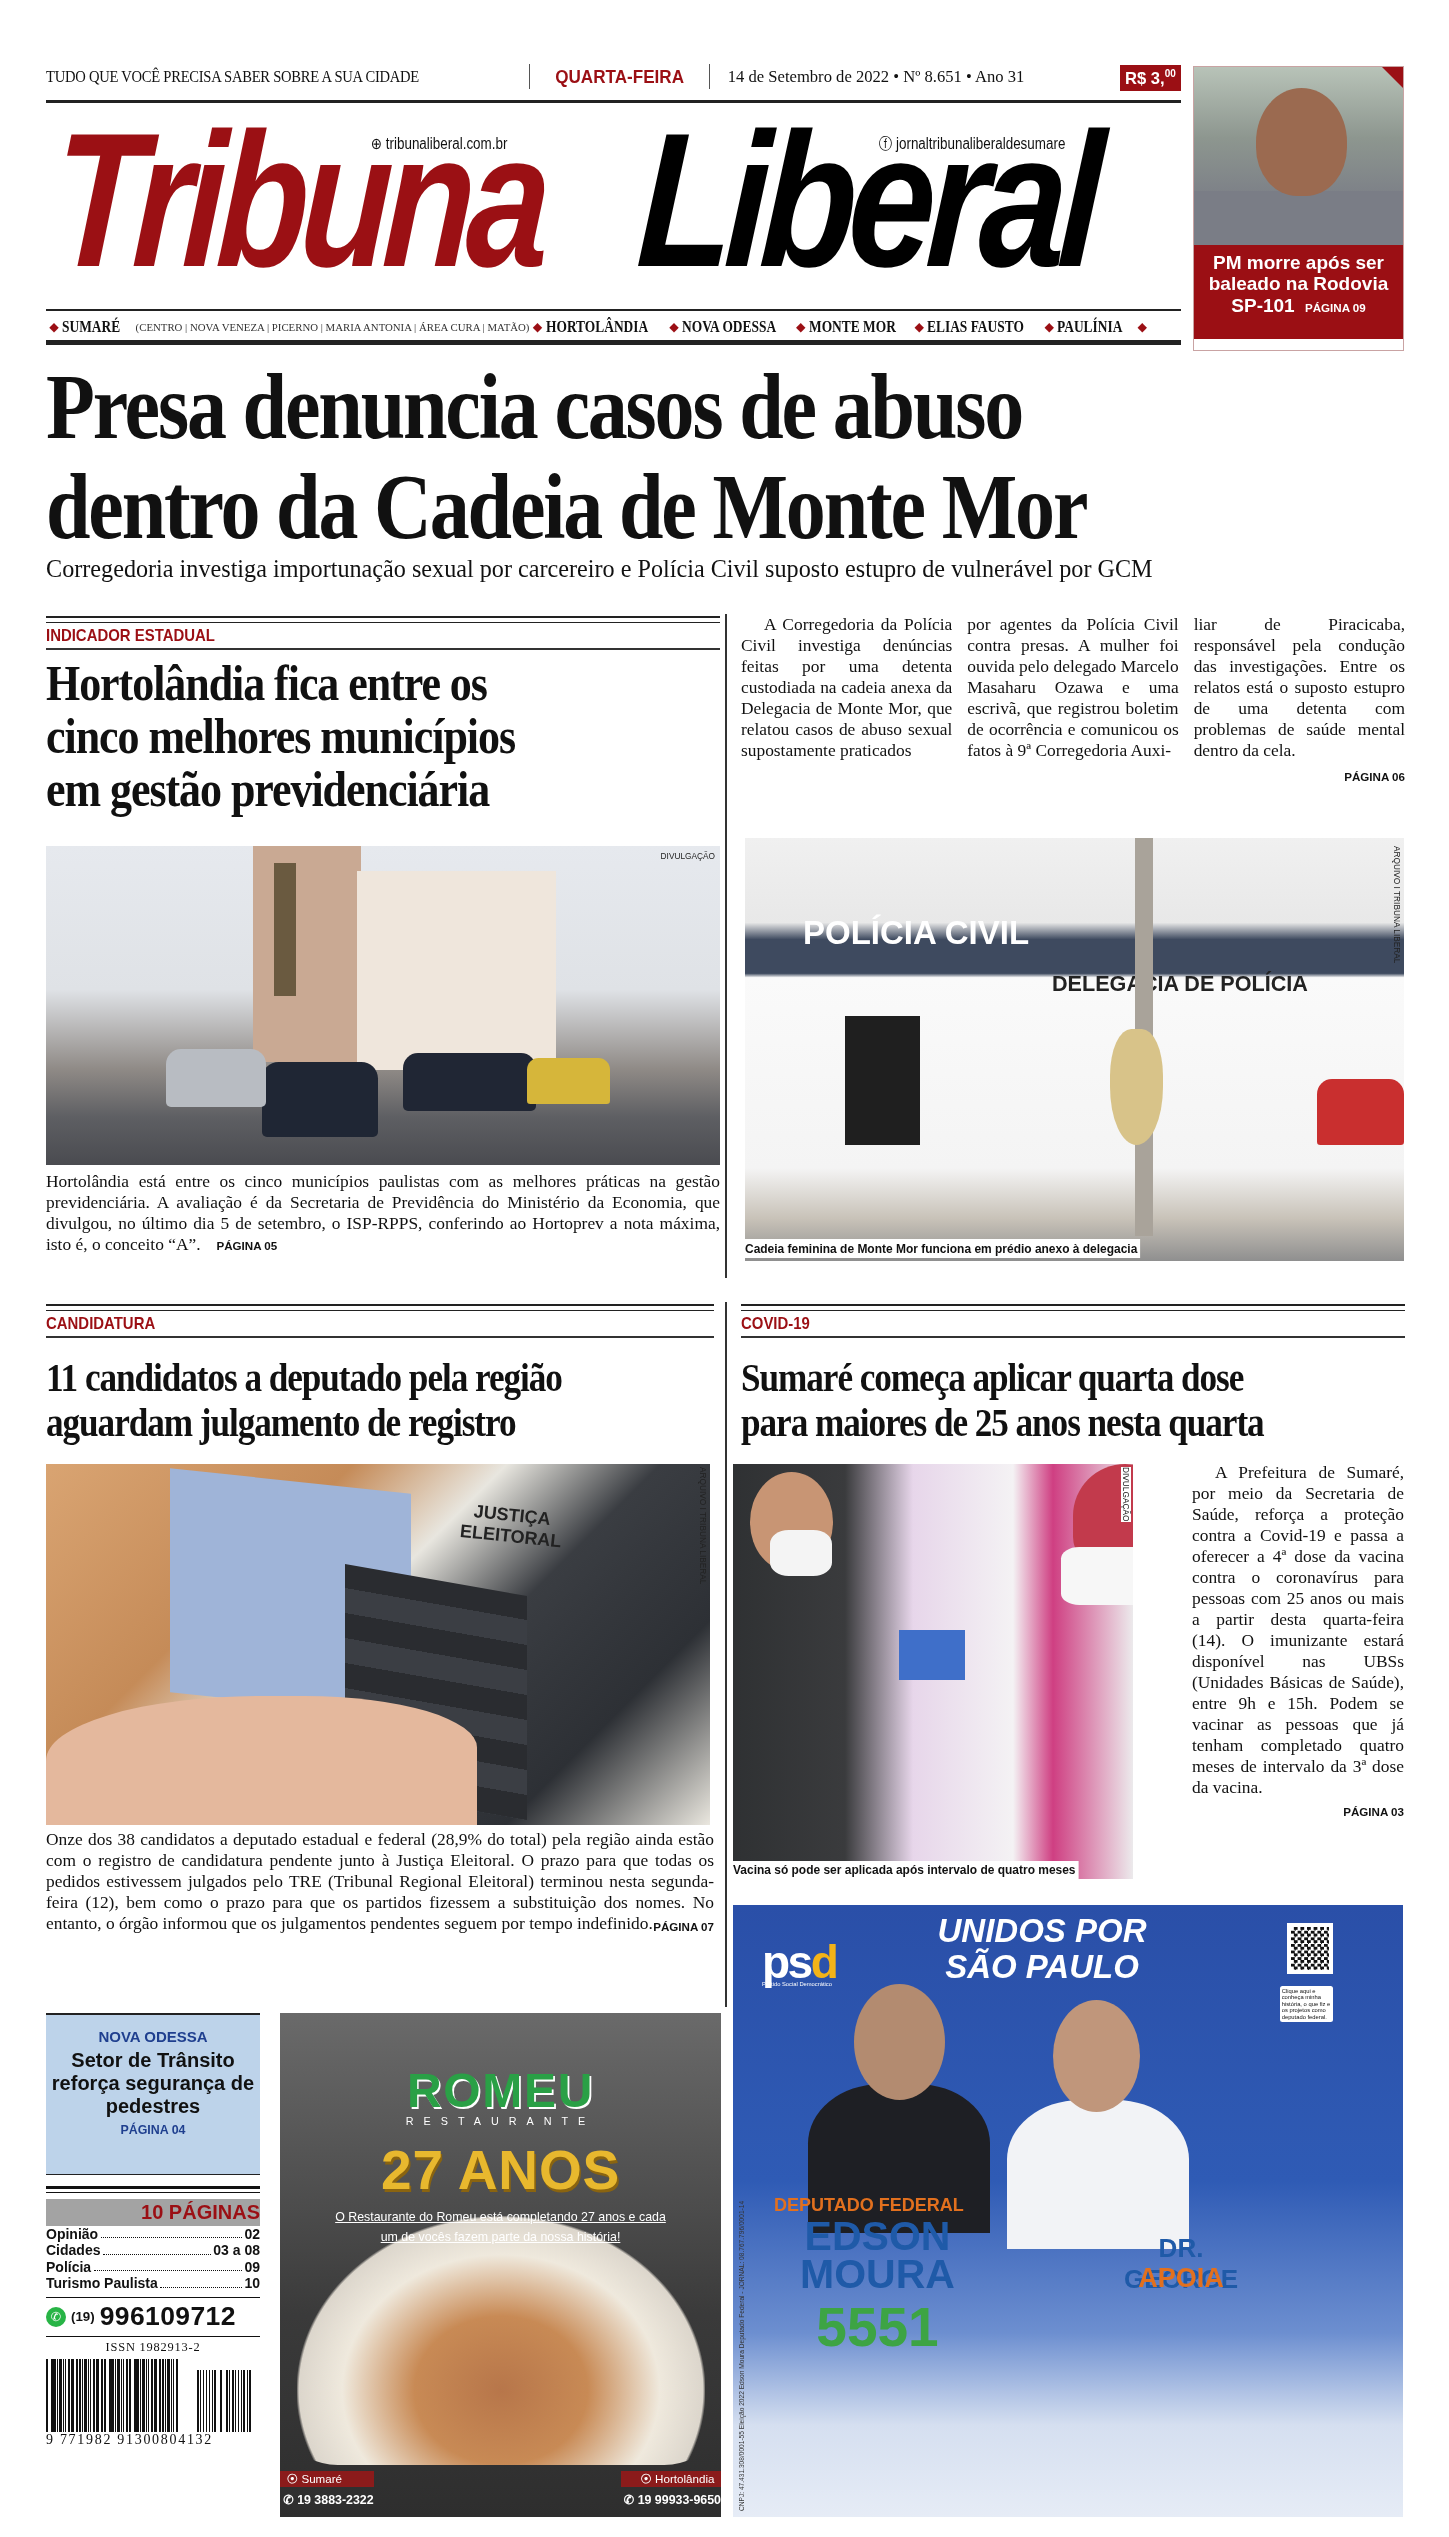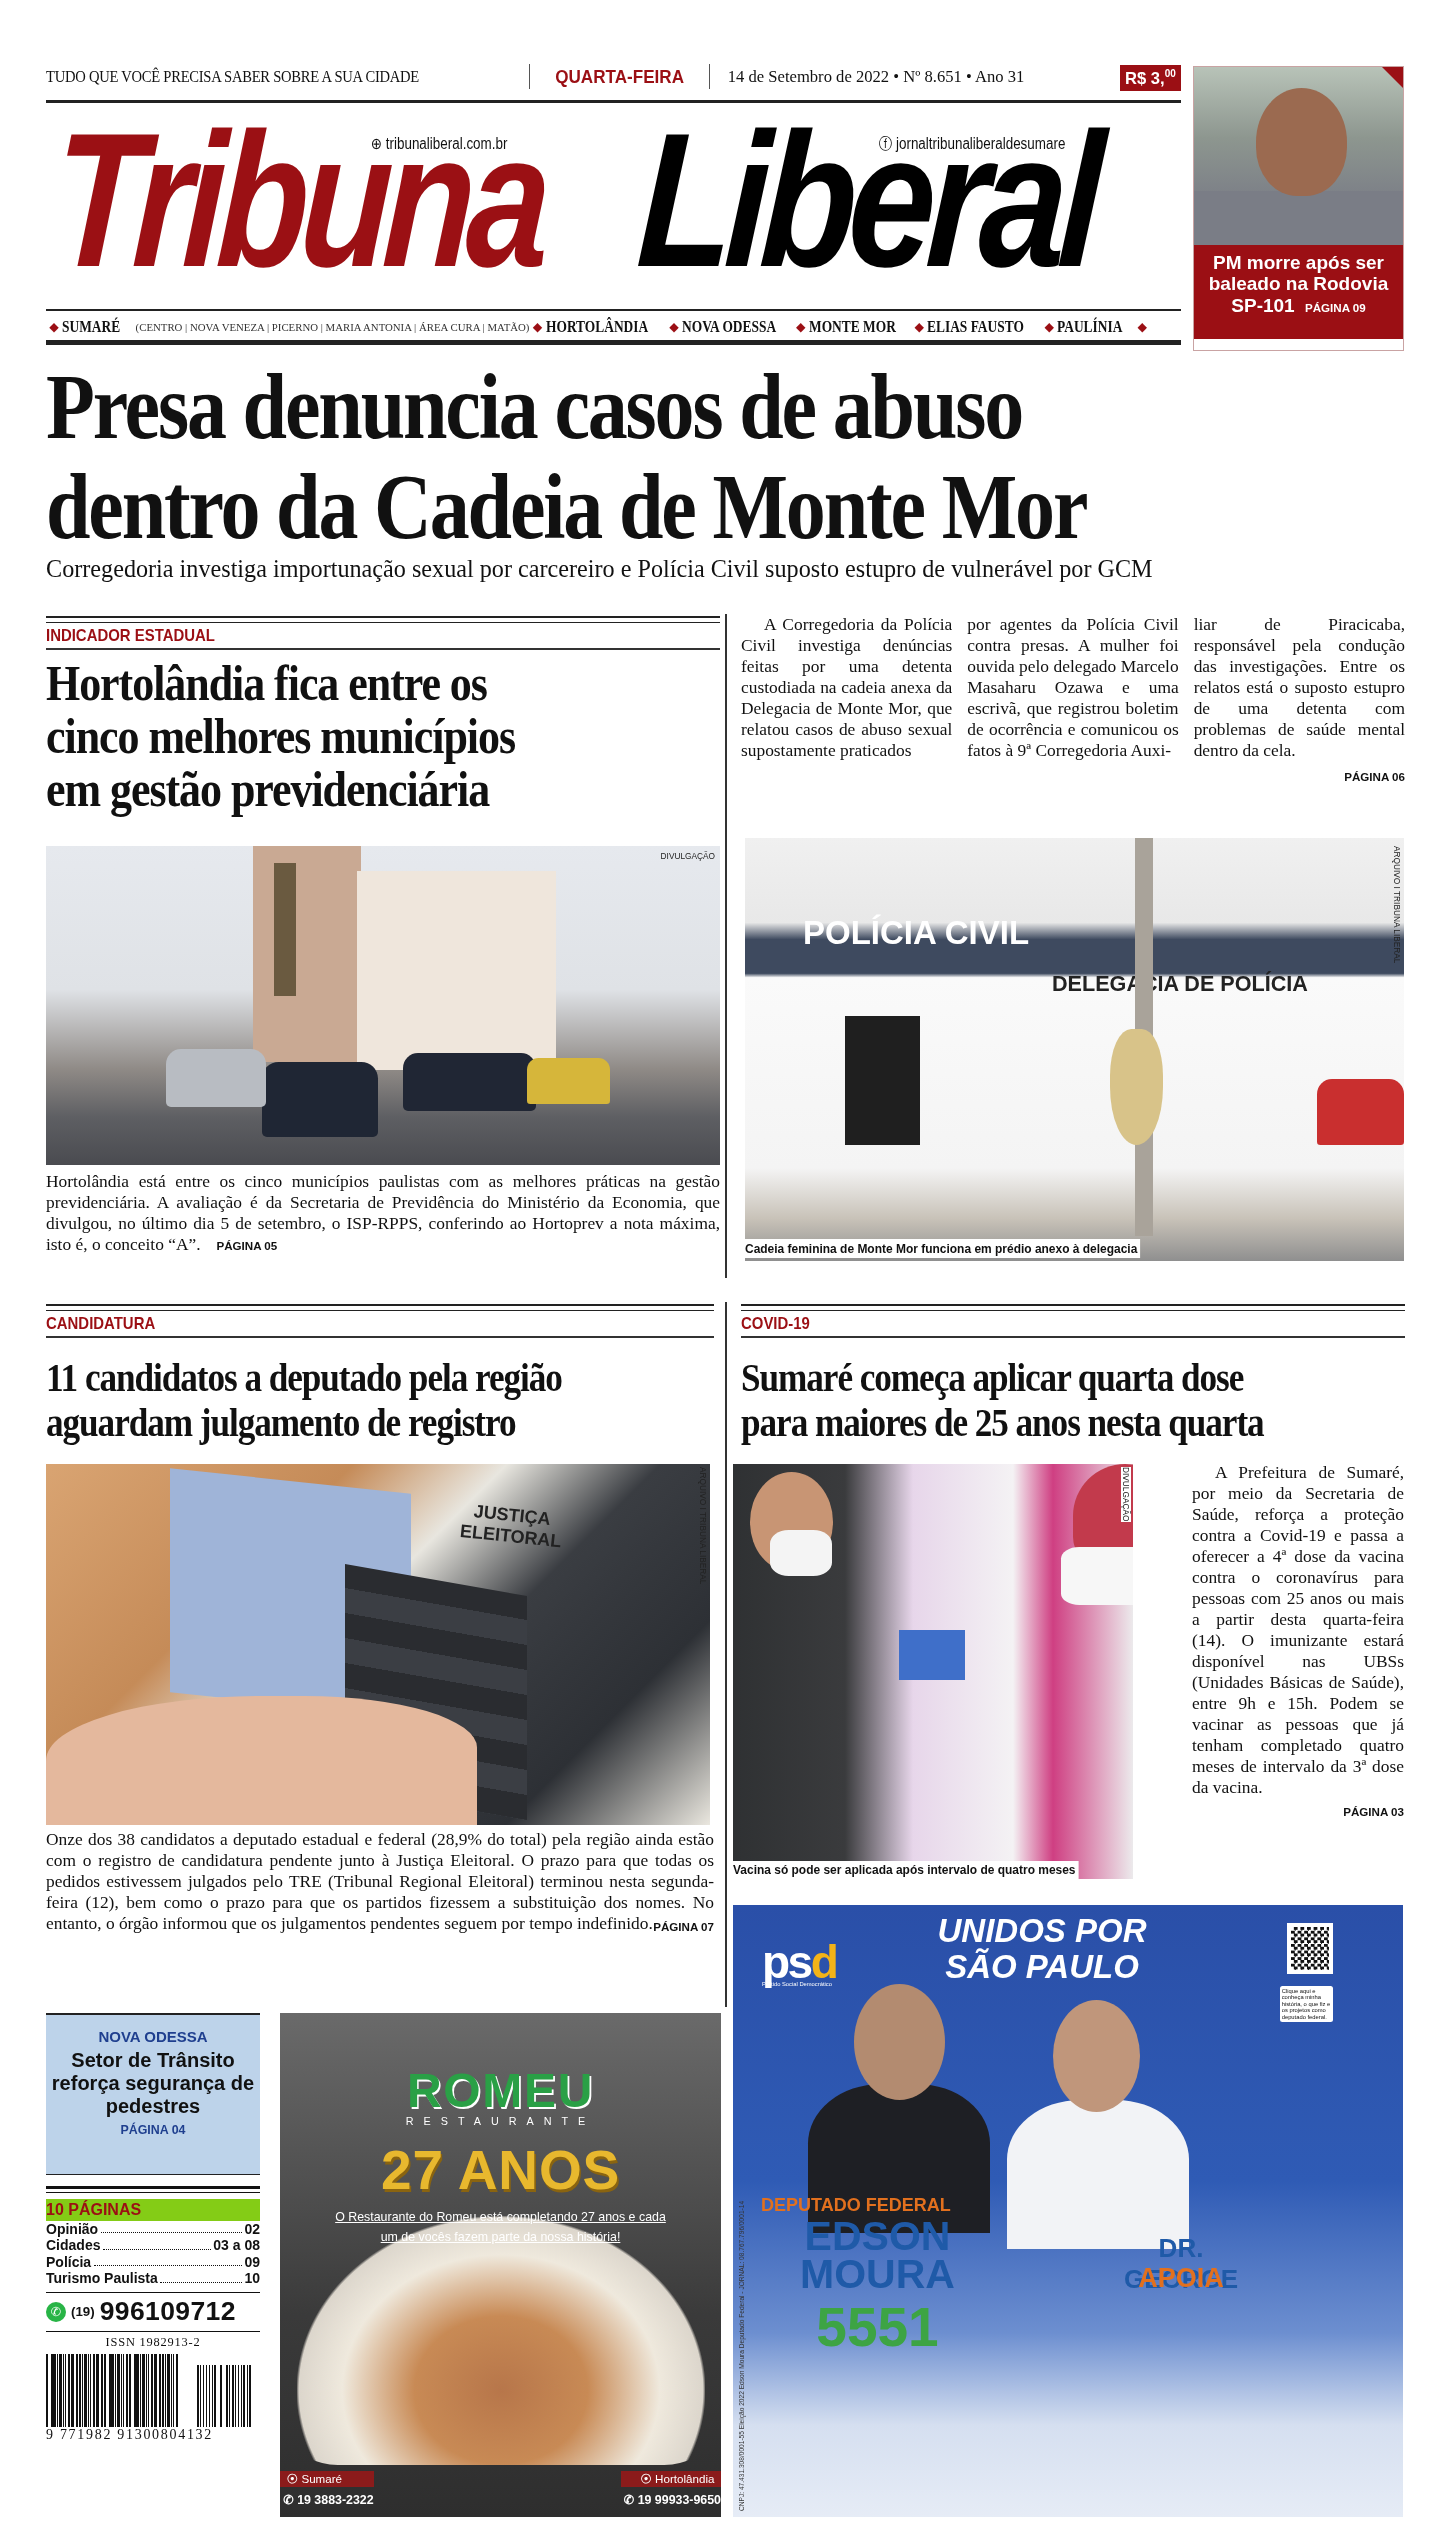--- a/index.html
+++ b/index.html
@@ -64,21 +64,21 @@
   .ph-vacina { background:linear-gradient(90deg,#2f3133 0%,#3a3b3d 28%,#e7d6ea 45%,#f4f2f4 70%,#cf3f82 80%,#eceaec 100%); }
 
   
   .box-no { position:absolute; left:46px; top:2013px; width:214px; height:162px; background:#bdd3ea; border-top:2.5px solid #222; border-bottom:1.7px solid #222; text-align:center; }
   .box-no .k { font-family:"Liberation Sans", sans-serif; font-weight:bold; color:#1f3f8f; font-size:15px; margin-top:13.3px; }
   .box-no .t { font-family:"Liberation Sans", sans-serif; font-weight:bold; font-size:20px; line-height:23px; margin-top:3.3px; }
   .box-no .p { font-family:"Liberation Sans", sans-serif; font-weight:bold; color:#1f3f8f; font-size:12.4px; margin-top:5px; }
 
   .idx { position:absolute; left:46px; top:2186px; width:214px; }
   .idx .bar { height:6.6px; border-top:3.3px solid #111; border-bottom:1.7px solid #111; margin-bottom:6.6px; }
-  .idx .hd { background:#84cc16; color:#9b0f14; text-align:left; font-family:"Liberation Sans", sans-serif; font-weight:bold; font-size:16px; padding:1.7px 0; }
+  .idx .hd { background:#a3a3a3; color:#9b0f14; text-align:right; font-family:"Liberation Sans", sans-serif; font-weight:bold; font-size:20px; padding:1.7px 0; }
   .idx .row { display:flex; font-family:"Liberation Sans", sans-serif; font-weight:bold; font-size:14px; line-height:16.6px; }
   .idx .row .dots { flex:1; border-bottom:1.7px dotted #111; margin:0 2.5px 4.1px 2.5px; }
   .idx .wa { display:flex; align-items:center; border-top:0.8px solid #111; border-bottom:0.8px solid #111; margin-top:5px; padding:3.3px 0; }
   .idx .wa .ic { width:20px; height:20px; border-radius:50%; background:#28b446; color:#fff; font-size:12.4px; text-align:center; line-height:20px; }
   .idx .wa .ddd { font-family:"Liberation Sans", sans-serif; font-weight:bold; font-size:13.3px; margin:0 5px; }
   .idx .wa .num { font-family:"Liberation Sans", sans-serif; font-weight:bold; font-size:26.5px; letter-spacing:0.4px; }
   .idx .issn { text-align:center; font-family:"Liberation Serif", serif; font-size:12.4px; margin-top:3.3px; letter-spacing:0.8px; }
   .barcode { display:flex; height:75px; margin-top:1.7px; align-items:flex-end; }
   .barcode .bc1 { width:133px; height:73px; background:repeating-linear-gradient(90deg,#111 0 1.7px,#fff 1.7px 2.5px,#111 2.5px 3.3px,#fff 3.3px 5px,#111 5px 7.5px,#fff 7.5px 8.3px); }
   .barcode .bc2 { width:58px; height:62px; margin-left:18px; background:repeating-linear-gradient(90deg,#111 0 1.7px,#fff 1.7px 3.3px,#111 3.3px 4.1px,#fff 4.1px 5.8px); }
@@ -103,21 +103,21 @@
   .ad-psd .logo small { display:block; font-size:5.8px; letter-spacing:0; font-weight:normal; margin-top:-8.3px; }
   .ad-psd .qr { position:absolute; left:554px; top:18px; width:46px; height:51px; background:#fff; padding:4.1px; }
   .ad-psd .qr div { width:100%; height:100%; background:repeating-conic-gradient(#111 0 25%,#fff 0 50%) 0 0/6.6px 6.6px; }
   .ad-psd .qrtxt { position:absolute; left:547px; top:81px; width:53px; background:#fff; font-family:"Liberation Sans", sans-serif; font-size:5.8px; line-height:6.6px; padding:1.7px; border-radius:2.5px; }
   .ad-psd .p1 { position:absolute; left:75px; top:79px; width:182px; height:216px; }
   .ad-psd .p1 .hd { position:absolute; left:46px; top:0; width:91px; height:116px; border-radius:50%; background:#b38b70; }
   .ad-psd .p1 .bd { position:absolute; left:0; top:100px; width:182px; height:149px; border-radius:40% 40% 0 0; background:#1e1f24; }
   .ad-psd .p2 { position:absolute; left:274px; top:95px; width:182px; height:216px; }
   .ad-psd .p2 .hd { position:absolute; left:46px; top:0; width:87px; height:112px; border-radius:50%; background:#c0967b; }
   .ad-psd .p2 .bd { position:absolute; left:0; top:100px; width:182px; height:149px; border-radius:40% 40% 0 0; background:#f2f3f6; }
-  .ad-psd .dep { position:absolute; left:28px; top:290px; color:#e2701e; font-family:"Liberation Sans", sans-serif; font-weight:bold; font-size:18px; }
+  .ad-psd .dep { position:absolute; left:41px; top:290px; color:#e2701e; font-family:"Liberation Sans", sans-serif; font-weight:bold; font-size:18px; }
   .ad-psd .name { position:absolute; left:41px; top:312px; width:207px; color:#1f5aa8; text-align:center; font-family:"Liberation Sans", sans-serif; font-weight:bold; font-size:41px; line-height:38px; }
   .ad-psd .num { position:absolute; left:41px; top:390px; width:207px; text-align:center; color:#3da444; font-family:"Liberation Sans", sans-serif; font-weight:bold; font-size:55px; }
   .ad-psd .dr { position:absolute; left:365px; top:328px; width:166px; text-align:center; color:#1f5aa8; font-family:"Liberation Sans", sans-serif; font-weight:bold; font-size:26px; }
   .ad-psd .apoia { position:absolute; left:365px; top:358px; width:166px; text-align:center; color:#e2701e; font-family:"Liberation Sans", sans-serif; font-weight:bold; font-size:27px; }
   .ad-psd .cnpj { position:absolute; left:5px; top:606px; transform:rotate(-90deg); transform-origin:left top; font-family:"Liberation Sans", sans-serif; font-size:6.6px; color:#333; white-space:nowrap; width:606px; }
 </style>
 </head>
 <body>
 
 <div class="topline">

